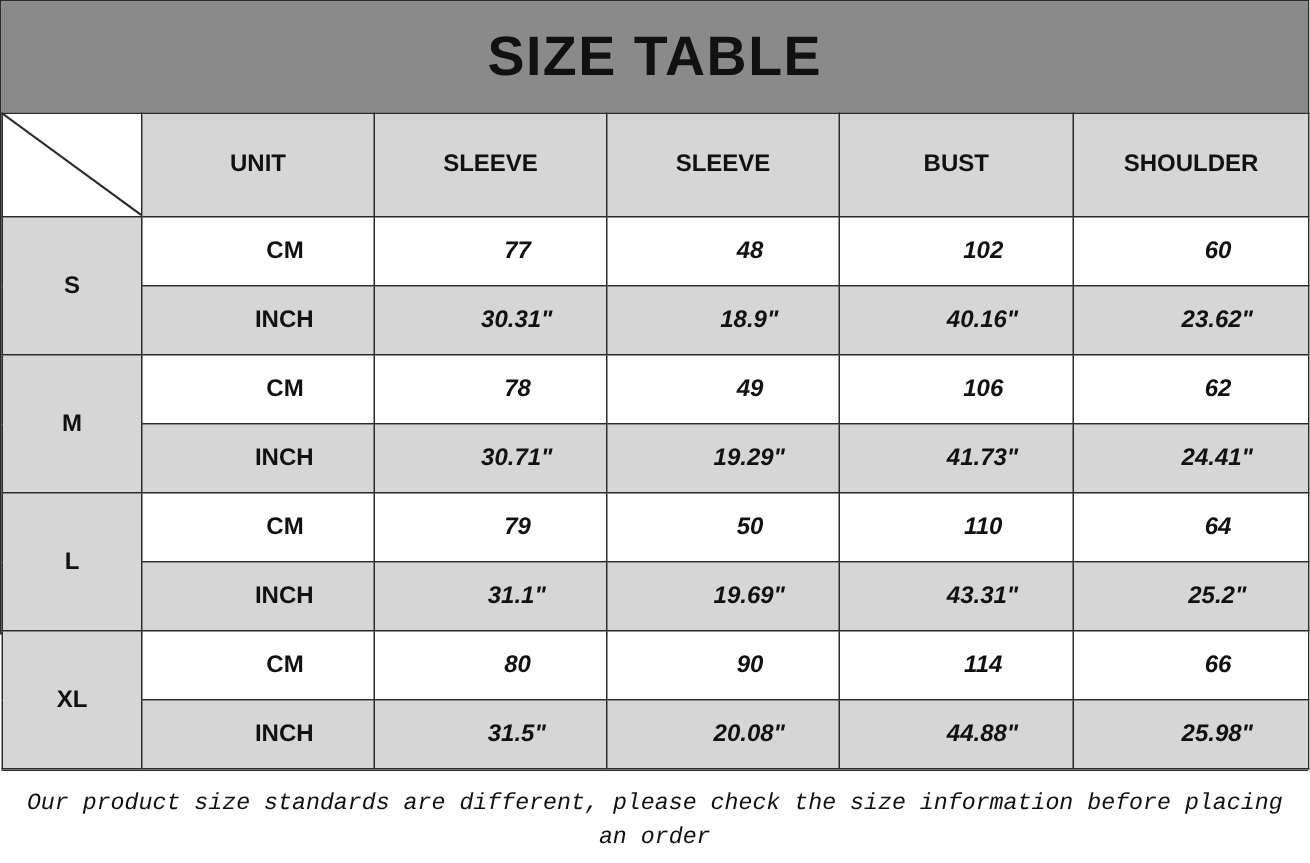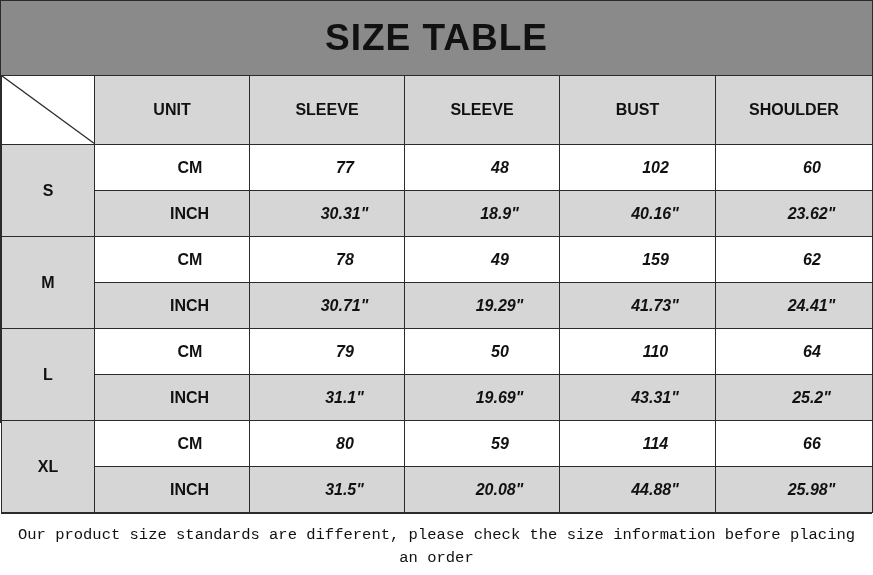--- a/index.html
+++ b/index.html
@@ -98,20 +98,21 @@
     box-sizing: border-box;
     text-align: center;
     height: 68px;
   }
   .footer-text {
     font-family: "Liberation Mono", monospace;
     font-size: 15.5px;
     color: #111111;
     line-height: 1.5;
     display: block;
+    font-style: italic;
   }
 </style>
 </head>
 <body>
 
 <div class="page">
 
   <div class="title-bar">
     <div class="title-text">SIZE TABLE</div>
   </div>
@@ -155,21 +156,21 @@
         <td class="val-cell">18.9"</td>
         <td class="val-cell">40.16"</td>
         <td class="val-cell">23.62"</td>
       </tr>
 
       <tr class="row-cm">
         <td class="size-cell" rowspan="2">M</td>
         <td class="unit-cell">CM</td>
         <td class="val-cell">78</td>
         <td class="val-cell">49</td>
-        <td class="val-cell">159</td>
+        <td class="val-cell">106</td>
         <td class="val-cell">62</td>
       </tr>
       <tr class="row-inch">
         <td class="unit-cell">INCH</td>
         <td class="val-cell">30.71"</td>
         <td class="val-cell">19.29"</td>
         <td class="val-cell">41.73"</td>
         <td class="val-cell">24.41"</td>
       </tr>
 
@@ -186,21 +187,21 @@
         <td class="val-cell">31.1"</td>
         <td class="val-cell">19.69"</td>
         <td class="val-cell">43.31"</td>
         <td class="val-cell">25.2"</td>
       </tr>
 
       <tr class="row-cm">
         <td class="size-cell" rowspan="2">XL</td>
         <td class="unit-cell">CM</td>
         <td class="val-cell">80</td>
-        <td class="val-cell">59</td>
+        <td class="val-cell">90</td>
         <td class="val-cell">114</td>
         <td class="val-cell">66</td>
       </tr>
       <tr class="row-inch">
         <td class="unit-cell">INCH</td>
         <td class="val-cell">31.5"</td>
         <td class="val-cell">20.08"</td>
         <td class="val-cell">44.88"</td>
         <td class="val-cell">25.98"</td>
       </tr>

